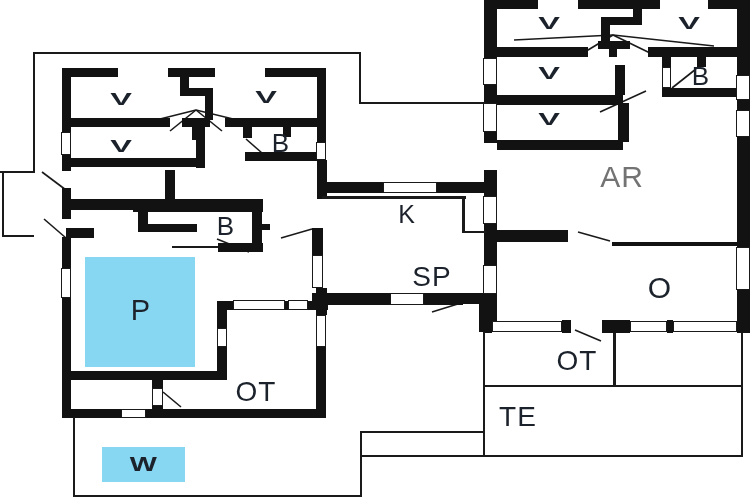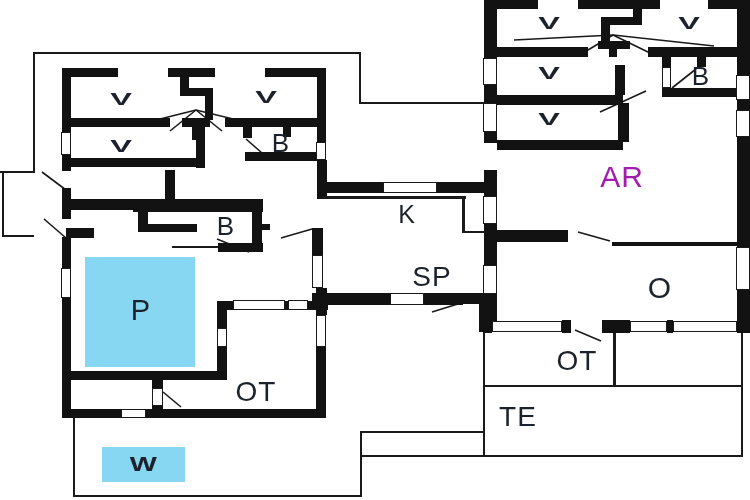--- a/index.html
+++ b/index.html
@@ -52,21 +52,21 @@
   <div class="lbl vstyle" style="left: 690px; top: 23px; font-size: 21px; z-index: 5; color: rgb(28, 34, 43);">V</div>
   <div class="lbl vstyle" style="left: 550px; top: 73px; font-size: 21px; z-index: 5; color: rgb(28, 34, 43);">V</div>
   <div class="lbl vstyle" style="left: 550px; top: 119px; font-size: 21px; z-index: 5; color: rgb(28, 34, 43);">V</div>
 
   <div class="lbl" style="left: 281px; top: 143px; font-size: 26px; z-index: 5; color: rgb(28, 34, 43);">B</div>
   <div class="lbl" style="left: 226px; top: 226px; font-size: 26px; z-index: 5; color: rgb(28, 34, 43);">B</div>
   <div class="lbl" style="left: 701px; top: 76px; font-size: 26px; z-index: 5; color: rgb(28, 34, 43);">B</div>
 
   <div class="lbl" style="left: 407px; top: 214px; font-size: 25px; z-index: 5; color: rgb(28, 34, 43);">K</div>
   <div class="lbl" style="left: 432px; top: 277px; font-size: 28px; z-index: 5; color: rgb(28, 34, 43);">SP</div>
-  <div class="lbl" style="left: 622px; top: 177px; font-size: 30px; z-index: 5; color: #a21caf;">AR</div>
+  <div class="lbl" style="left: 622px; top: 177px; font-size: 30px; z-index: 5; color: #737373;">AR</div>
   <div class="lbl" style="left: 660px; top: 288px; font-size: 30px; z-index: 5; color: rgb(28, 34, 43);">O</div>
   <div class="lbl" style="left: 256px; top: 392px; font-size: 28px; z-index: 5; color: rgb(28, 34, 43);">OT</div>
   <div class="lbl" style="left: 577px; top: 361px; font-size: 28px; z-index: 5; color: rgb(28, 34, 43);">OT</div>
   <div class="lbl" style="left: 518px; top: 417px; font-size: 28px; z-index: 5; color: rgb(28, 34, 43);">TE</div>
   <div class="lbl" style="left: 141px; top: 310px; font-size: 29px; z-index: 5; color: rgb(28, 34, 43);">P</div>
   <div class="lbl wstyle" style="left: 144px; top: 464px; font-size: 23px; z-index: 5; color: rgb(28, 34, 43);">W</div>
 <div class="wall" style="left: 62px; top: 68px; width: 56px; height: 9px; background: rgb(18, 18, 18);"></div>
     <div class="wall" style="left: 168px; top: 68px; width: 47px; height: 9px; background: rgb(18, 18, 18);"></div>
     <div class="wall" style="left: 265px; top: 68px; width: 61px; height: 9px; background: rgb(18, 18, 18);"></div>
     <div class="wall" style="left: 62px; top: 68px; width: 9px; height: 64px; background: rgb(18, 18, 18);"></div>

